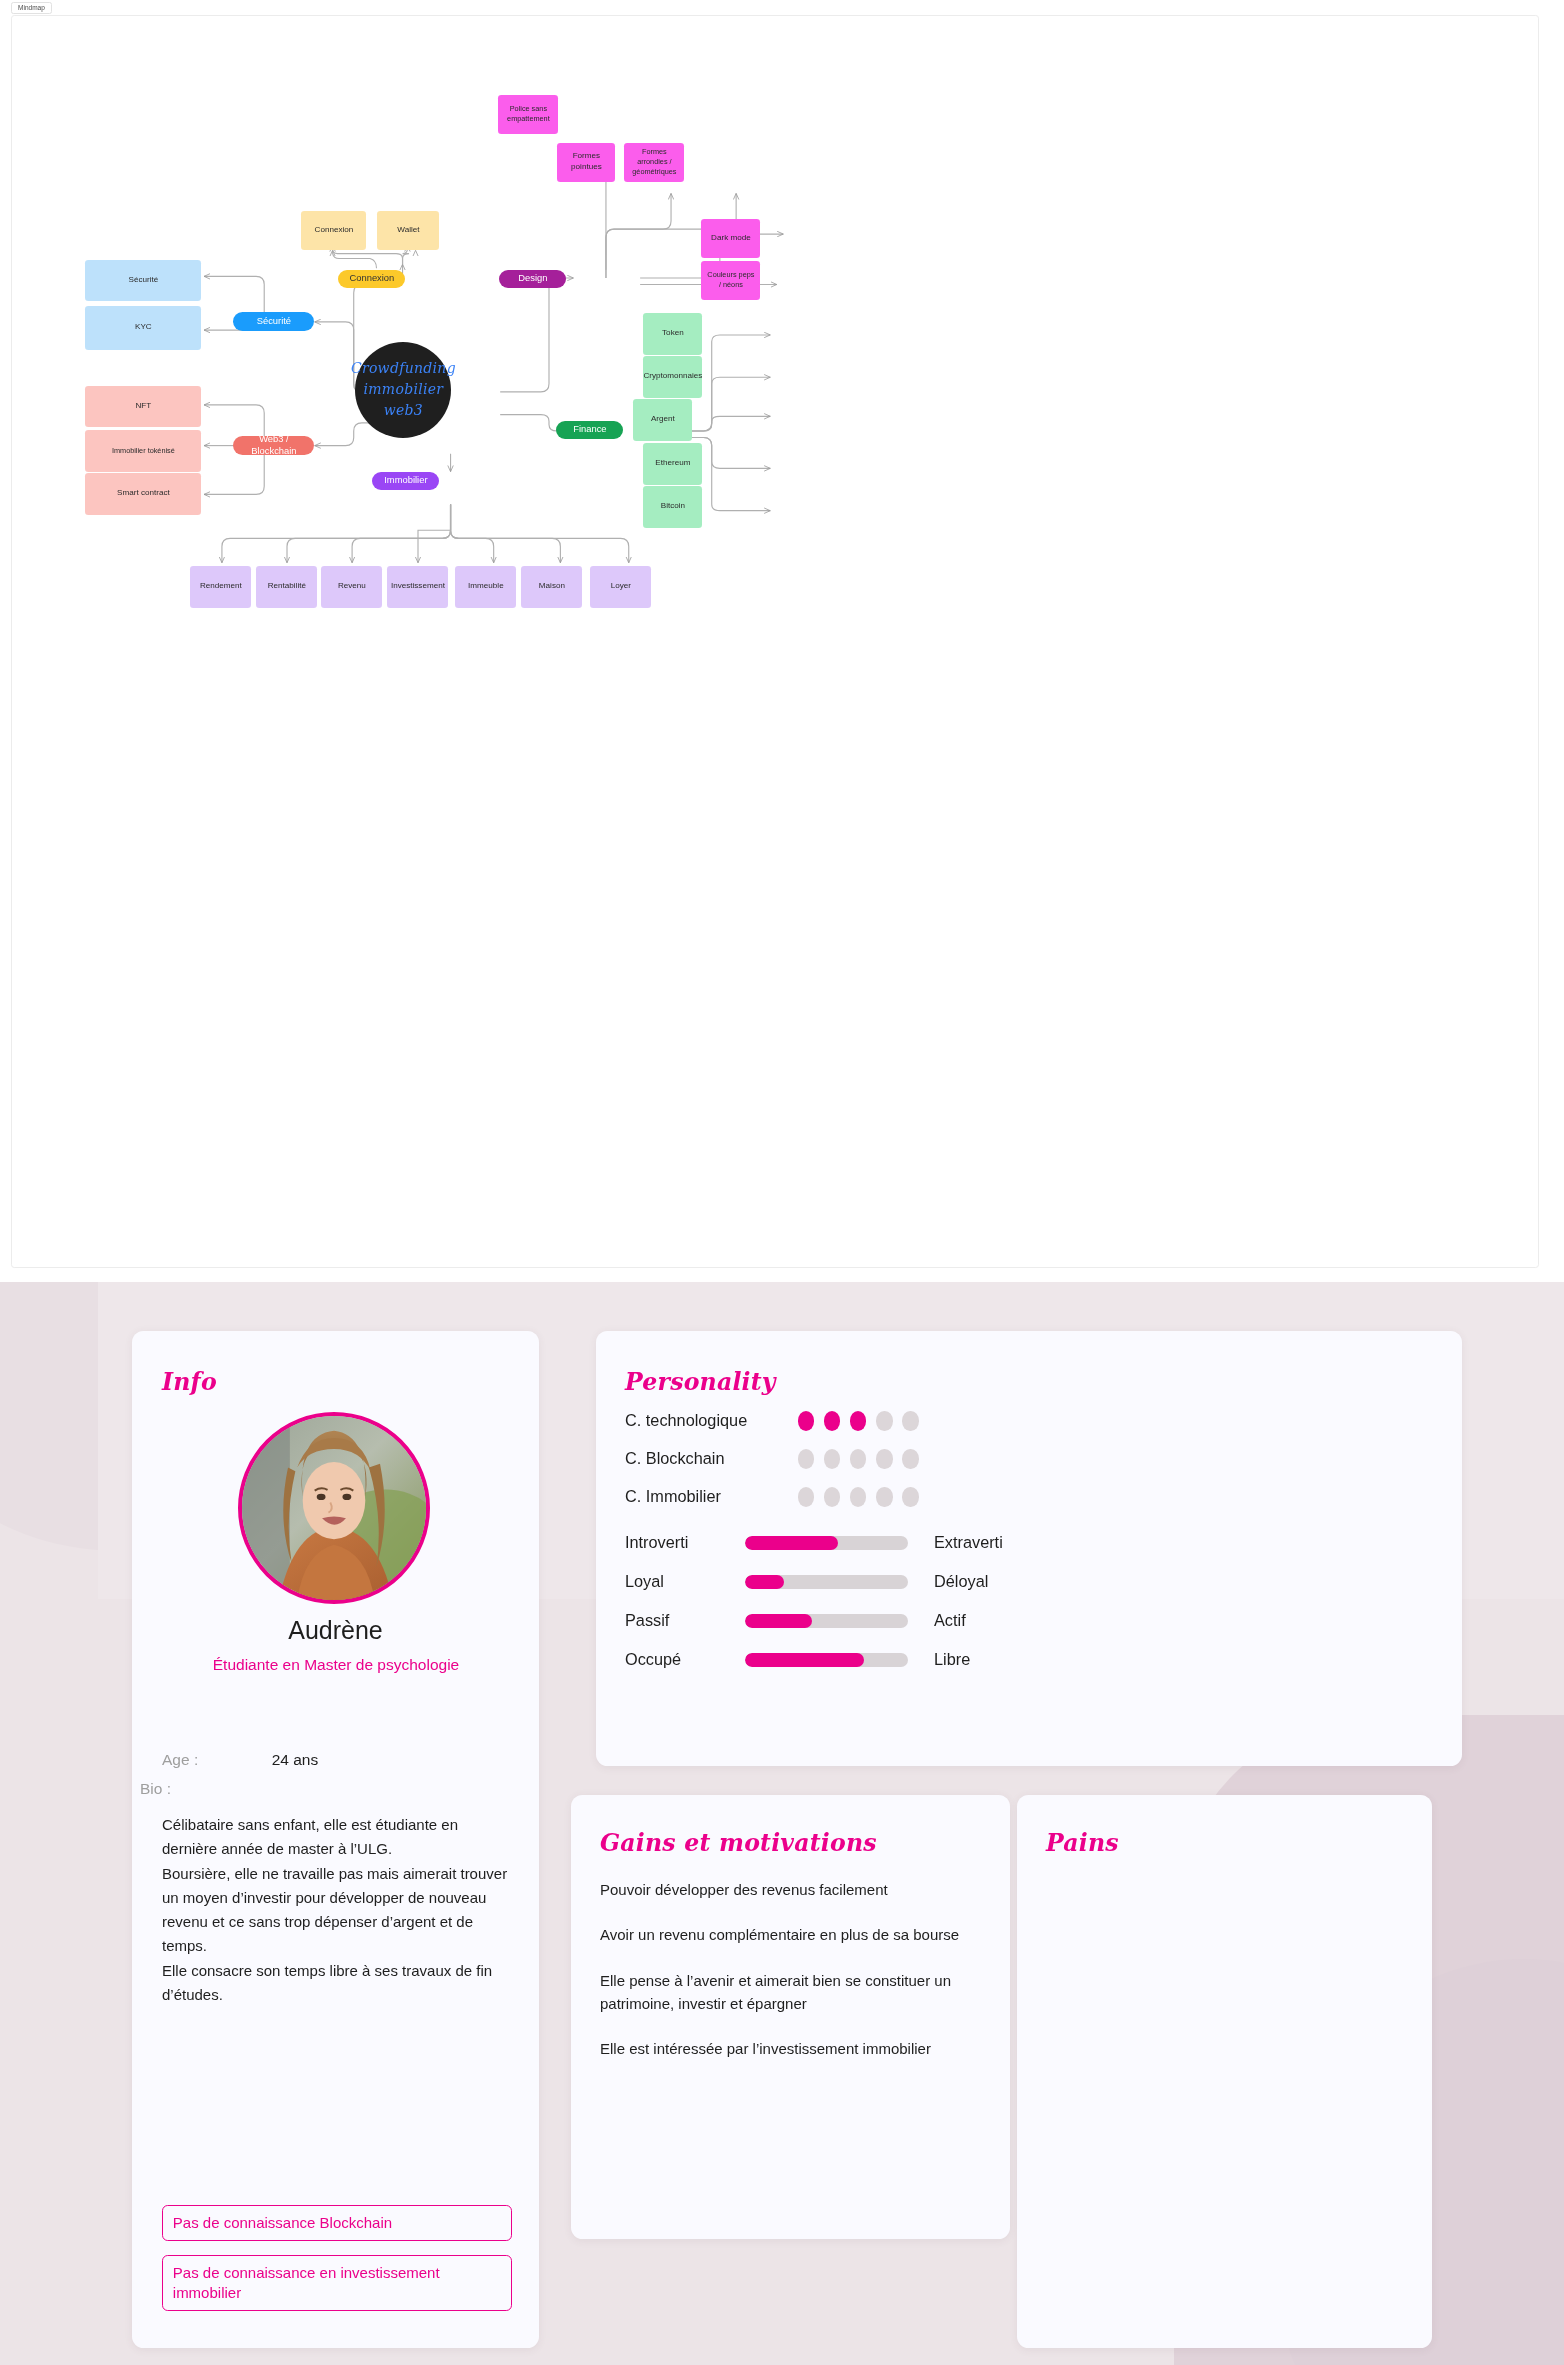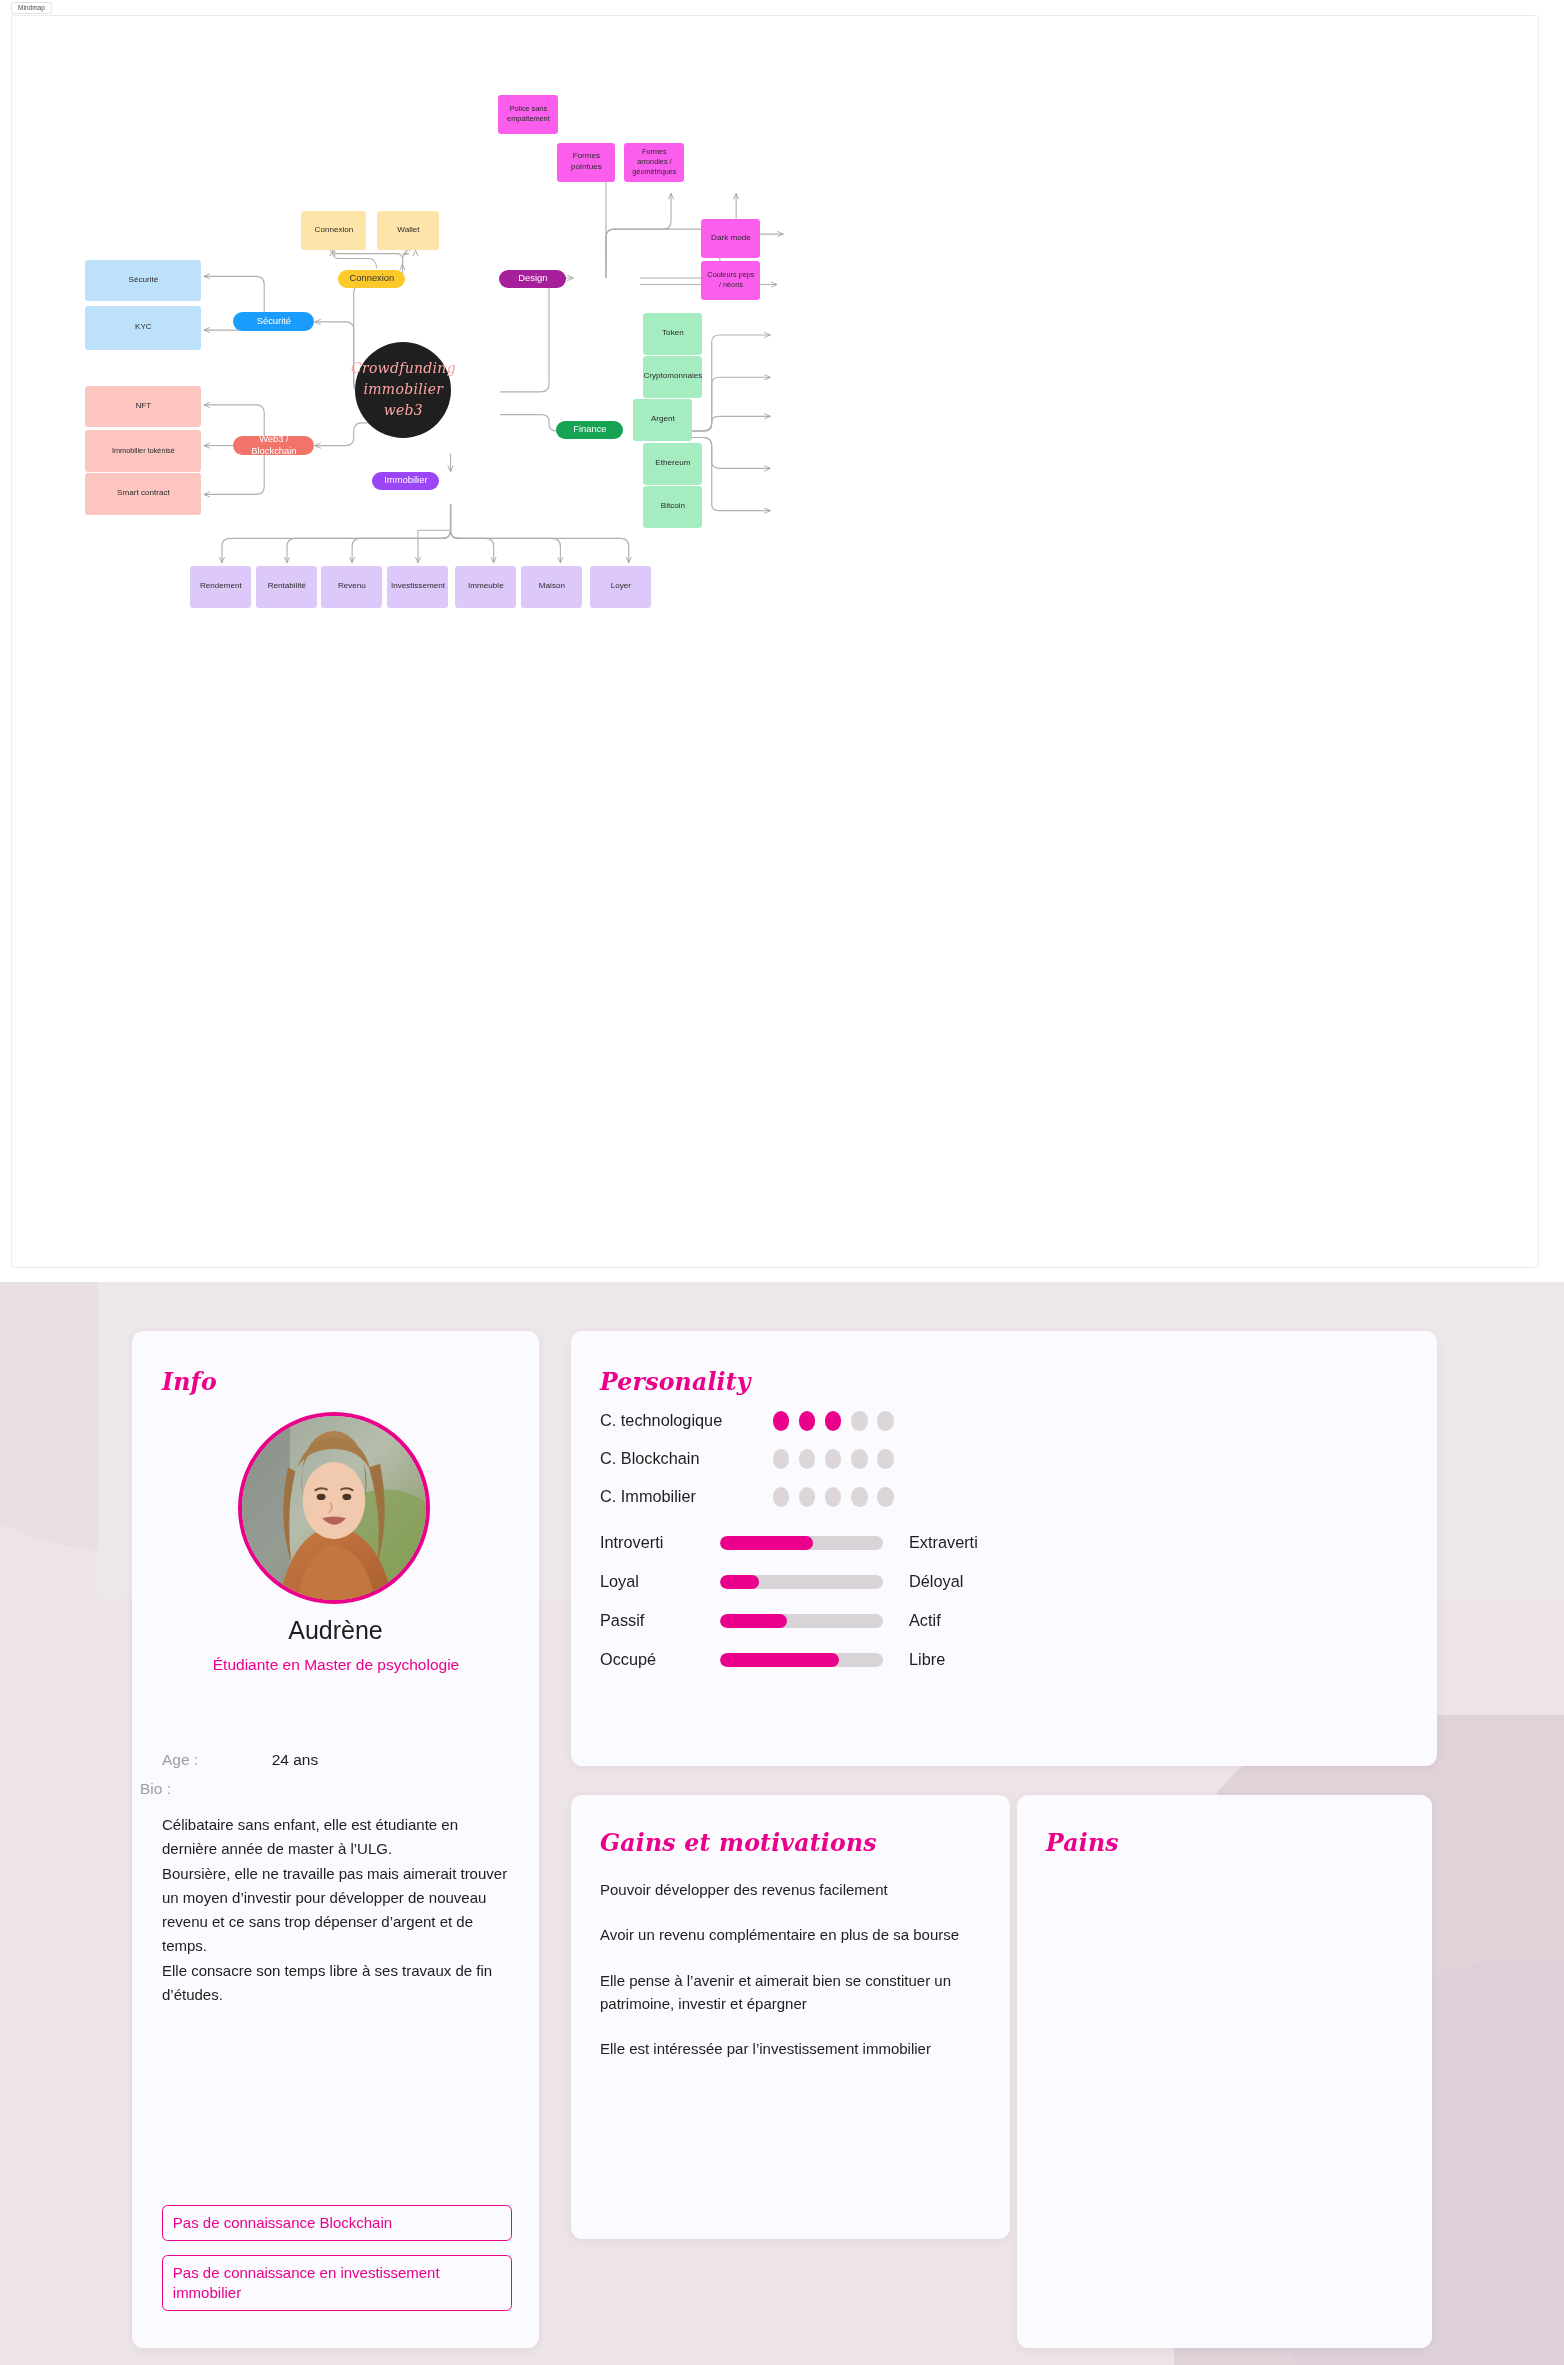--- a/index.html
+++ b/index.html
@@ -60,21 +60,21 @@
     font-size: 9.4px;
     font-family: "Liberation Sans", sans-serif;
     padding: 3.3px 4.9px;
   }
   .leaf { border-radius: 3.3px; }
   .pill { border-radius: 18px; color: #ffffff; font-size: 9.4px; }
   #root-node {
     position: absolute;
     border-radius: 50%;
     background: #1f1f1f;
-    color: #fca5a5;
+    color: #3b82f6;
     display: flex;
     align-items: center;
     justify-content: center;
     text-align: center;
     font-family: "DejaVu Serif", serif;
     font-style: italic;
     font-size: 14px;
     line-height: 1.5;
     letter-spacing: 0.3px;
     white-space: pre-line;
@@ -162,21 +162,21 @@
   .tag-button {
     position: absolute; left: 30px; width: 350px;
     border: 1.2px solid #eb008b; border-radius: 5.7px;
     color: #eb008b; font-size: 15px;
     padding: 7.3px 9.8px; line-height: 1.3;
     background: transparent;
     text-align: left;
   }
 
   
-  #personality-card { left: 571px; top: 1331px; width: 866px; height: 435px; }
+  #personality-card { left: 596px; top: 1331px; width: 866px; height: 435px; }
   #personality-title { position: absolute; left: 29px; top: 37px; }
   .trait-row { position: absolute; left: 29px; display: flex; align-items: center; }
   .trait-label { font-size: 16.3px; color: #1e1e1e; width: 173px; }
   .dots { display: flex; gap: 9.8px; }
   .dot { width: 16.3px; height: 19.5px; border-radius: 50%; background: #dcd6d9; }
   .dot.on { background: #eb008b; }
   .slider-row { position: absolute; left: 29px; display: flex; align-items: center; }
   .slider-left { font-size: 16.3px; color: #1e1e1e; width: 120px; }
   .slider-track {
     width: 163px; height: 14px; border-radius: 7.3px; background: #d8d3d6;

